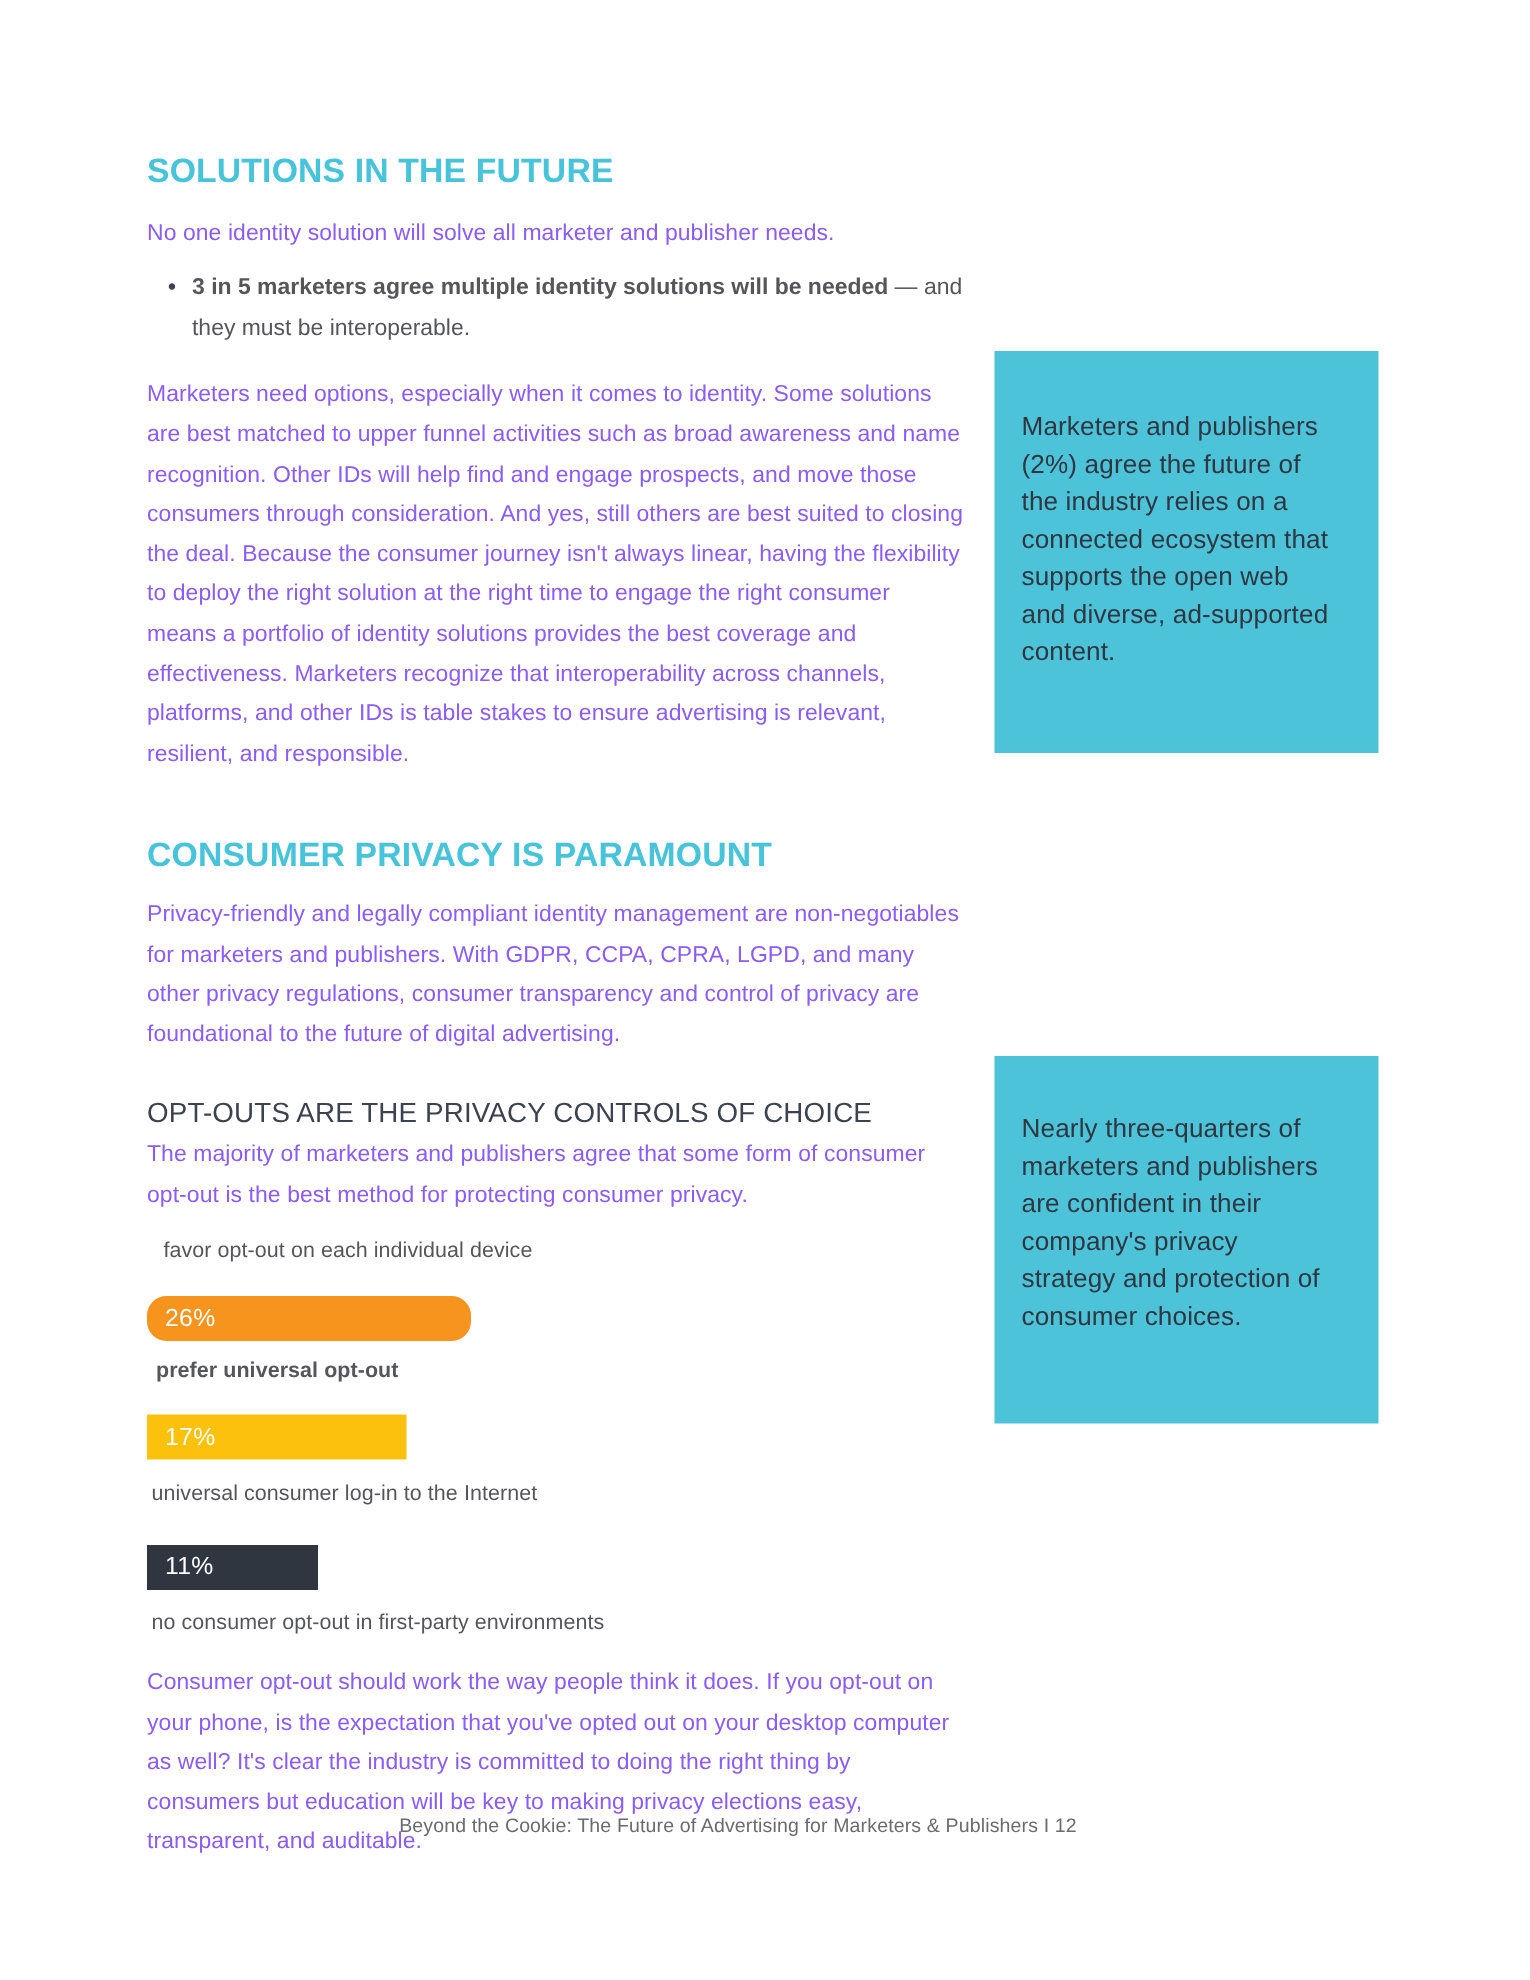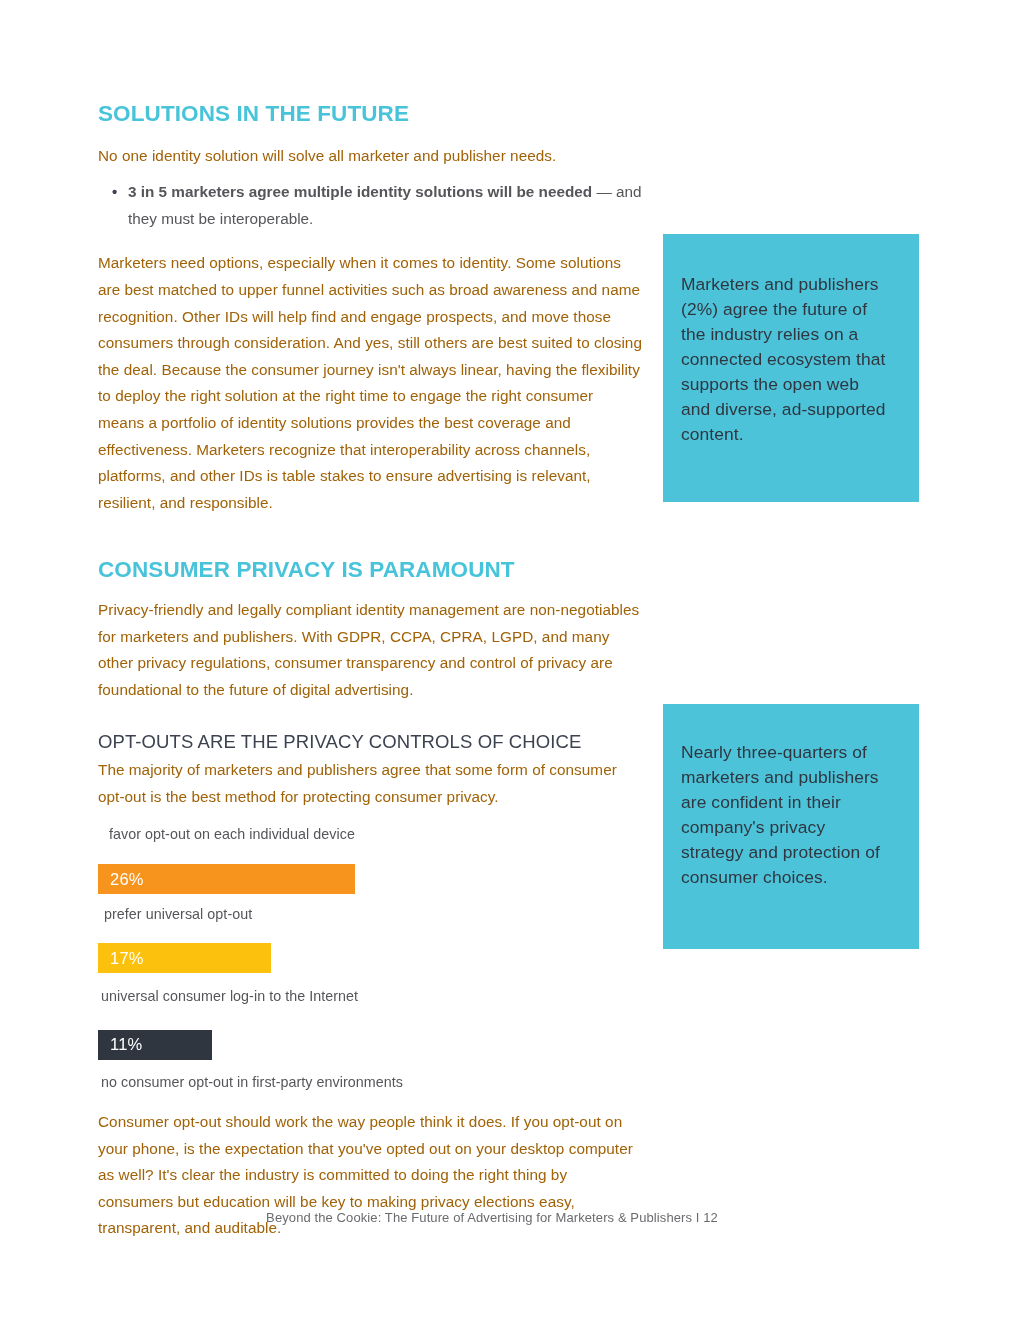--- a/index.html
+++ b/index.html
@@ -56,21 +56,21 @@
     font-size: 18.5px;
     font-weight: normal;
     color: #3c4250;
     margin: 0 0 4px 0;
     letter-spacing: 0.1px;
   }
 
   p.body-text {
     font-size: 15.3px;
     line-height: 1.74;
-    color: #a16207;
+    color: #8b5cf6;
     margin: 0 0 10px 0;
     letter-spacing: 0.05px;
   }
 
   ul.bullets {
     margin: 4px 0 18px 0;
     padding-left: 30px;
     list-style: none;
   }
   ul.bullets li {
@@ -141,21 +141,21 @@
     letter-spacing: 0.2px;
     line-height: 1;
   }
   .bar-label {
     font-size: 14.3px;
     color: #55565a;
     line-height: 1;
     letter-spacing: 0.05px;
   }
   .row-1 .bar-label { margin: 12px 0 23px 11px; }
-  .row-2 .bar-label { margin: 13px 0 22px 6px; }
+  .row-2 .bar-label { margin: 13px 0 22px 6px; font-weight: bold; }
   .row-3 .bar-label { margin: 16px 0 26px 3px; }
   .row-4 .bar-label { margin: 15px 0 0 3px; }
 
   .chart-tail { margin-top: 20px; }
 
   
   .footer {
     position: absolute;
     left: 0;
     top: 1208px;
@@ -201,21 +201,21 @@
 
     <p class="body-text">The majority of marketers and publishers agree that some form of consumer opt-out is the best method for protecting consumer privacy.</p>
 
     <div class="chart">
 
       <div class="chart-row row-1">
         <div class="bar-label">favor opt-out on each individual device</div>
       </div>
 
       <div class="chart-row row-2">
-        <div class="bar" style="width:257px;background:#f7941e;">
+        <div class="bar" style="width:216px;background:#f7941e;border-radius:13px;">
           <span class="bar-value">26%</span>
         </div>
         <div class="bar-label">prefer universal opt-out</div>
       </div>
 
       <div class="chart-row row-3">
         <div class="bar" style="width:173px;background:#fcc10c;">
           <span class="bar-value">17%</span>
         </div>
         <div class="bar-label">universal consumer log-in to the Internet</div>

